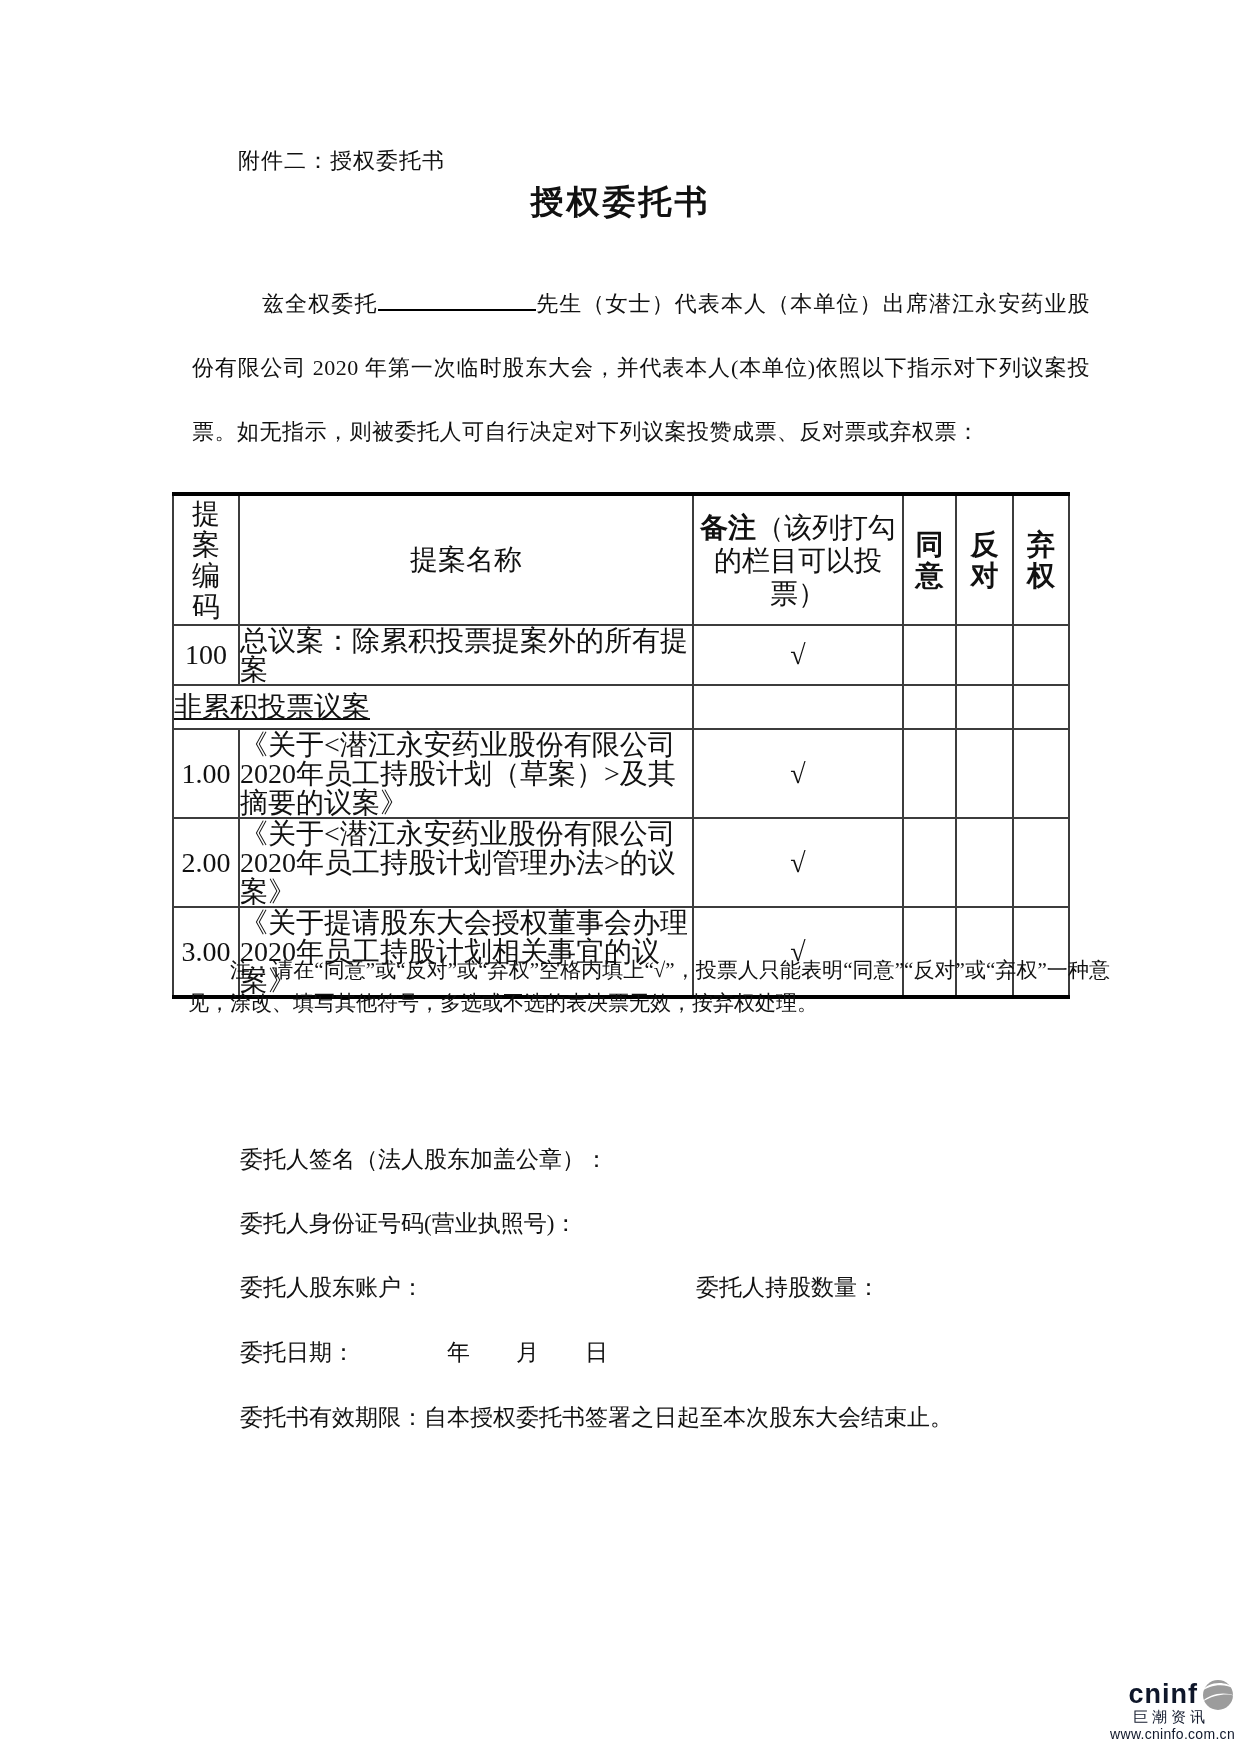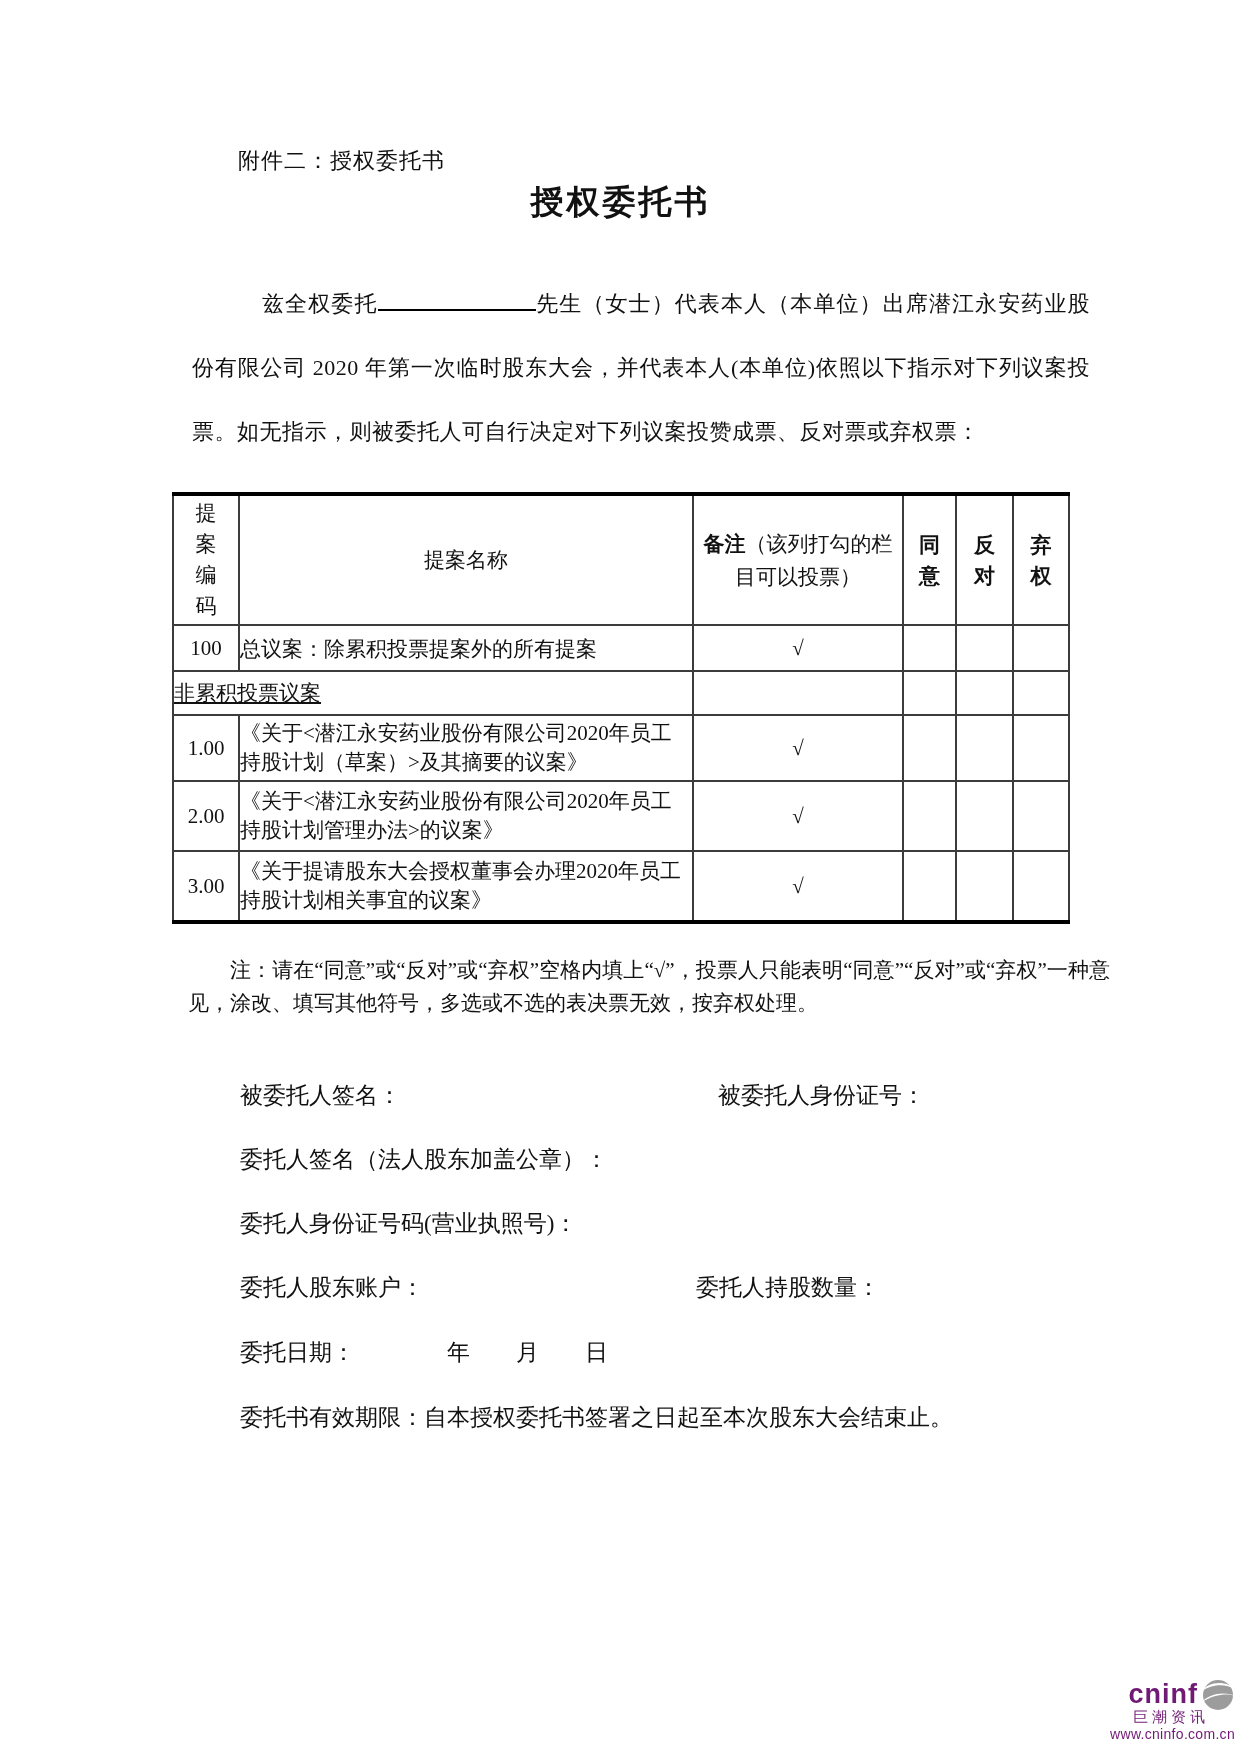--- a/index.html
+++ b/index.html
@@ -37,21 +37,21 @@
   
   table.vote {
     position:absolute; left:172px; top:492px; width:896px;
     border-collapse:collapse; table-layout:fixed;
     border-top:4px solid #000; border-bottom:4px solid #000;
     border-left:2px solid #3c3c3c; border-right:2px solid #3c3c3c;
   }
   table.vote th, table.vote td {
     border:2px solid #3c3c3c;
     padding:0; vertical-align:middle;
-    font-size:21px; font-weight:normal;
+    font-size:28px; font-weight:normal;
   }
   .hei { font-family:"Liberation Sans","DejaVu Sans",sans-serif; font-weight:bold; }
   .vstack {
     display:inline-block; width:1.08em;
     word-break:break-all; line-height:31px; text-align:center;
   }
   tr.hrow th { height:128px; text-align:center; }
   th.remark-h { padding:0 12px; line-height:33px; }
   th.remark-h .rest { font-weight:normal; font-family:"Liberation Serif","DejaVu Serif",serif; }
   tr.r0 td { height:44px; }
@@ -70,21 +70,21 @@
     text-align:justify; text-indent:42px;
   }
   
   .sigline { position:absolute; left:0; width:1241px; height:32px; font-size:23px; }
   .sigline .l1 { position:absolute; left:240px; }
   .sigline .l2a { position:absolute; left:718px; }
   .sigline .l2b { position:absolute; left:696px; }
   
   .wm {
     position:absolute; right:6px; bottom:12px;
-    color:#701a75;
+    color:#0f172a;
     font-family:"Liberation Sans","DejaVu Sans",sans-serif;
     text-align:right; line-height:1.15;
   }
   .wm-top { display:flex; align-items:center; justify-content:flex-end; }
   .wm-brand { font-size:27px; font-weight:bold; letter-spacing:1px; }
   .wm-logo { margin-left:3px; }
   .wm-cn { font-size:15px; letter-spacing:4px; margin:-3px 26px 1px 0; }
   .wm-url { font-size:14px; letter-spacing:0.3px; }
 </style>
 </head>
@@ -153,24 +153,20 @@
       <td class="mark">√</td>
       <td class="mark"></td>
       <td class="mark"></td>
       <td class="mark"></td>
     </tr>
   </tbody>
     </table>
 
   <p class="note">注：请在“同意”或“反对”或“弃权”空格内填上“√”，投票人只能表明“同意”“反对”或“弃权”一种意见，涂改、填写其他符号，多选或不选的表决票无效，按弃权处理。</p>
 
-  <div class="sigline" style="top:1080px">
-    <span class="l1">被委托人签名：</span>
-    <span class="l2a">被委托人身份证号：</span>
-  </div>
   <div class="sigline" style="top:1144px">
     <span class="l1">委托人签名（法人股东加盖公章）：</span>
   </div>
   <div class="sigline" style="top:1208px">
     <span class="l1">委托人身份证号码(营业执照号)：</span>
   </div>
   <div class="sigline" style="top:1272px">
     <span class="l1">委托人股东账户：</span>
     <span class="l2b">委托人持股数量：</span>
   </div>

